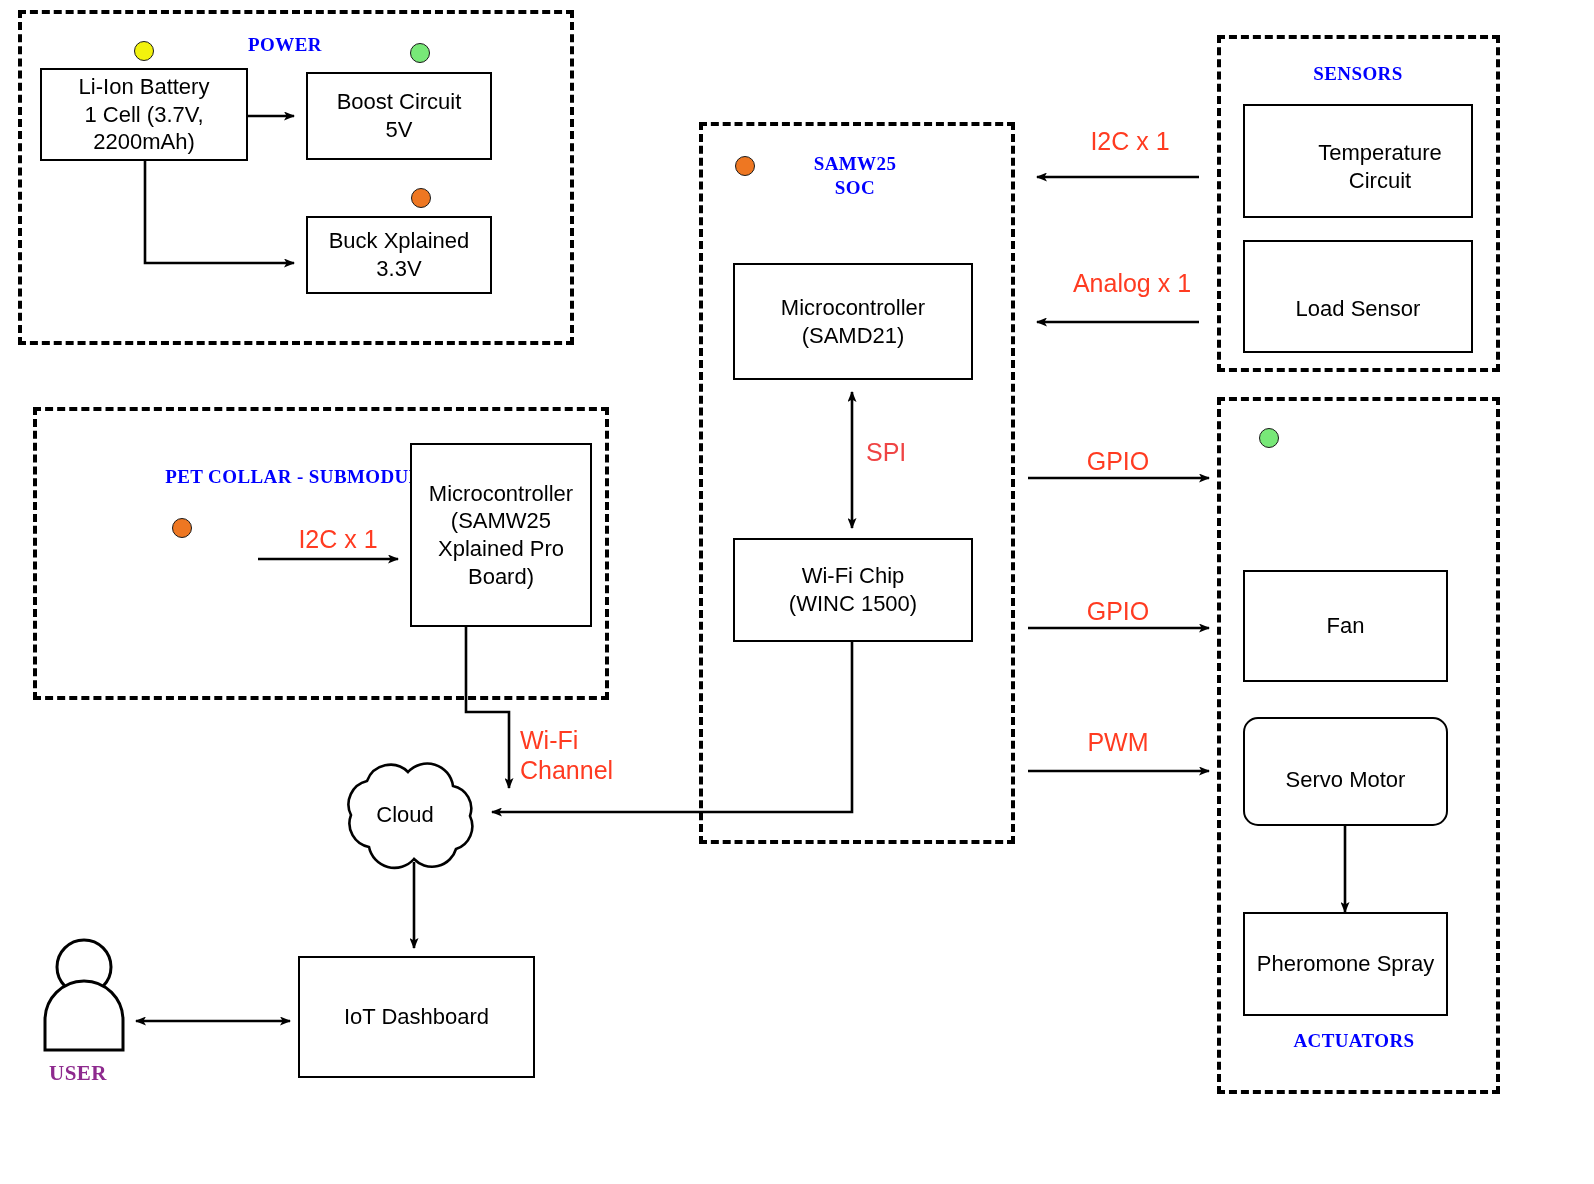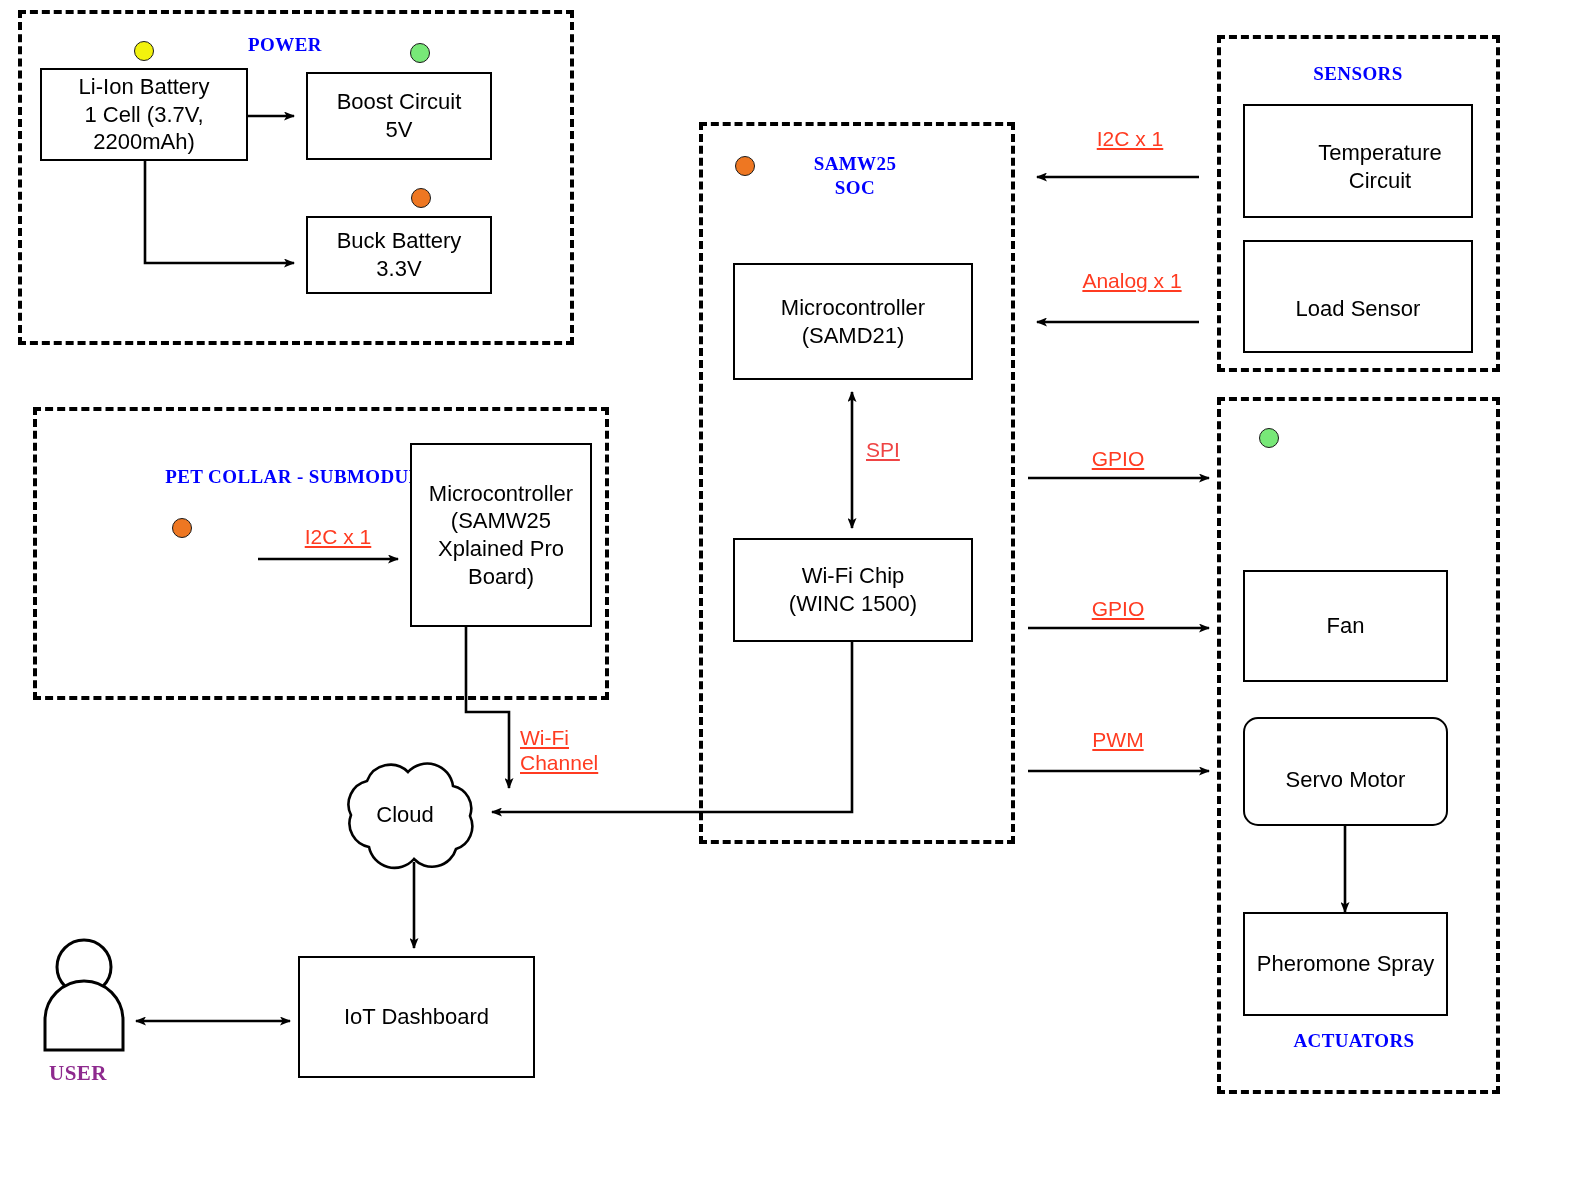--- a/index.html
+++ b/index.html
@@ -51,25 +51,24 @@
     position: absolute;
     width: 20px;
     height: 20px;
     border-radius: 50%;
     border: 1.5px solid #1a1a1a;
     box-sizing: border-box;
   }
   .edge-label {
     position: absolute;
     color: #ff3b21;
-    font-size: 21px;
+    font-size: 25px;
     white-space: nowrap;
     text-align: center;
     line-height: 1.2;
-    text-decoration: underline;
   }
   .edge-label.blk { color: #ef4444; }
   .actor-label {
     position: absolute;
     color: #8e2a8e;
     font-family: "Liberation Serif", serif;
     font-weight: bold;
     font-size: 21px;
     letter-spacing: 0.5px;
   }
@@ -162,21 +161,21 @@
   <div class="box" style="left:306px; top:72px; width:186px; height:88px;">
     <span>
       <span class="txt">Boost Circuit</span>
       <span class="txt">5V</span>
     </span>
   </div>
 
   <div class="dot" style="left:411px; top:188px; background:#ee7722;"></div>
   <div class="box" style="left:306px; top:216px; width:186px; height:78px;">
     <span>
-      <span class="txt">Buck Battery</span>
+      <span class="txt">Buck Xplained</span>
       <span class="txt">3.3V</span>
     </span>
   </div>
 
   <div class="group" style="left:33px; top:407px; width:576px; height:293px;"></div>
   <div class="group-label" style="left:150px; top:466px; width:300px;">PET COLLAR - SUBMODULE</div>
 
   <div class="dot" style="left:172px; top:518px; background:#ee7722;"></div>
 
   <div class="dot" style="left:563px; top:511px; background:#ee7722;"></div>

